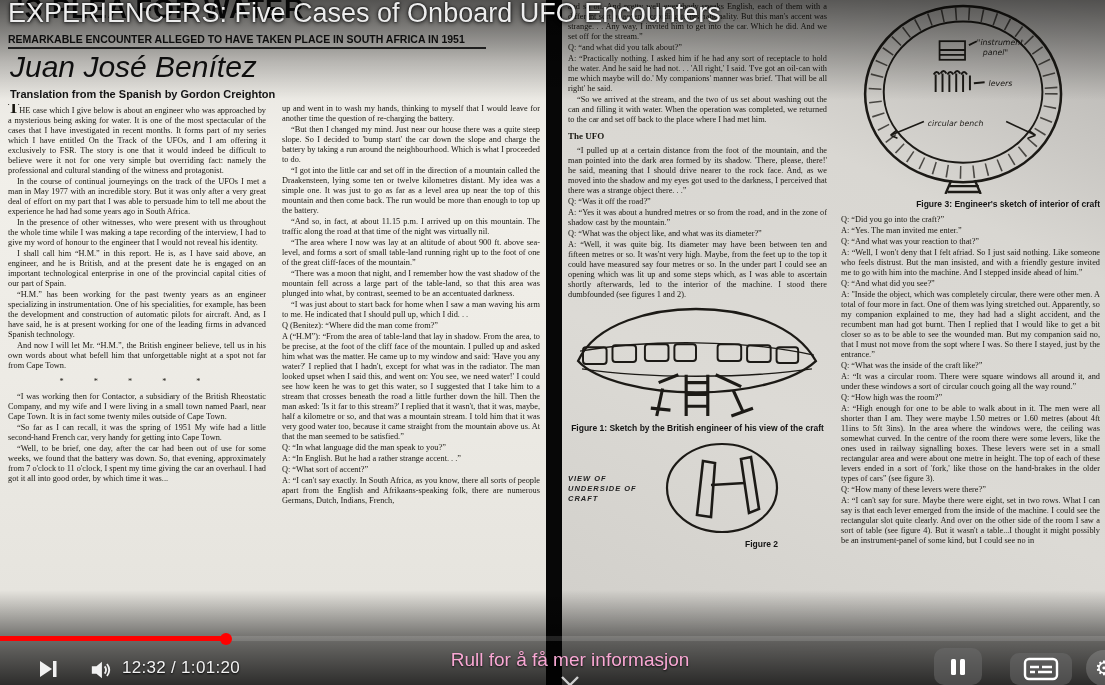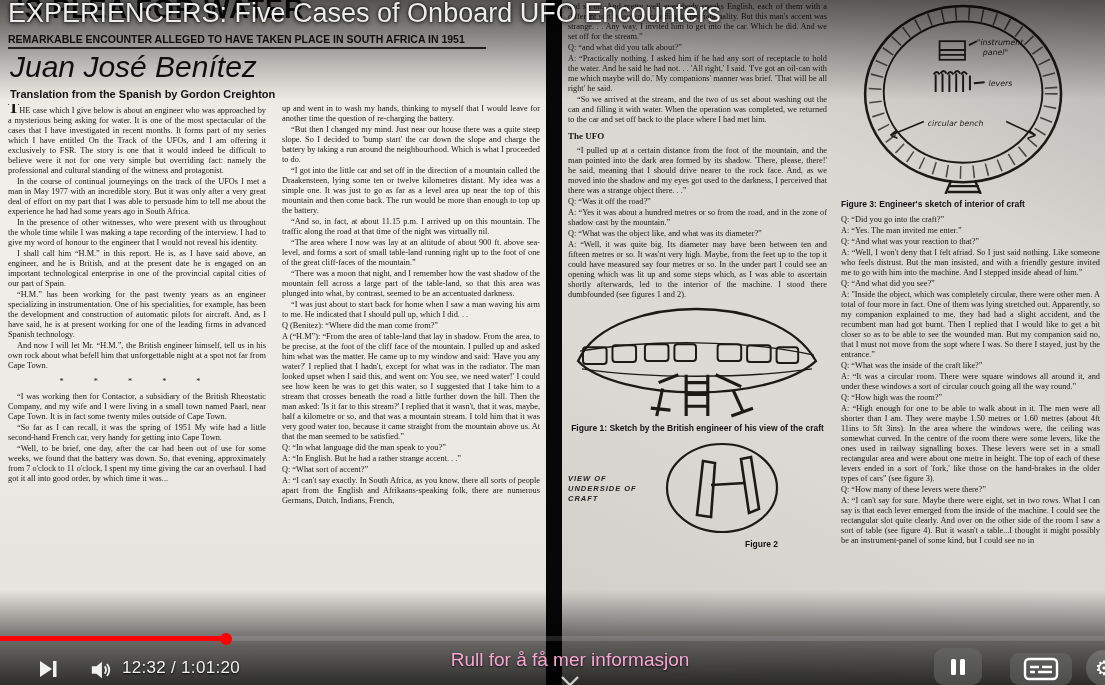--- a/index.html
+++ b/index.html
@@ -86,21 +86,21 @@
     <div class="kicker-rule"></div>
     <div class="author">Juan José Benítez</div>
     <div class="credit">Translation from the Spanish by Gordon Creighton</div>
     <div class="cols" id="cols-left">
       <div class="col">
           <p class="blk dropcap noindent">THE case which I give below is about an engineer who was approached by a mysterious being asking for water. It is one of the most spectacular of the cases that I have investigated in recent months. It forms part of my series which I have entitled On the Track of the UFOs, and I am offering it exclusively to FSR. The story is one that it would indeed be difficult to believe were it not for one very simple but overriding fact: namely the professional and cultural standing of the witness and protagonist.</p>
           <p class="blk ">In the course of continual journeyings on the track of the UFOs I met a man in May 1977 with an incredible story. But it was only after a very great deal of effort on my part that I was able to persuade him to tell me about the experience he had had some years ago in South Africa.</p>
           <p class="blk ">In the presence of other witnesses, who were present with us throughout the whole time while I was making a tape recording of the interview, I had to give my word of honour to the engineer that I would not reveal his identity.</p>
           <p class="blk ">I shall call him “H.M.” in this report. He is, as I have said above, an engineer, and he is British, and at the present date he is engaged on an important technological enterprise in one of the provincial capital cities of our part of Spain.</p>
           <p class="blk ">“H.M.” has been working for the past twenty years as an engineer specializing in instrumentation. One of his specialities, for example, has been the development and construction of automatic pilots for aircraft. And, as I have said, he is at present working for one of the leading firms in advanced Spanish technology.</p>
-          <p class="blk ">And now I will let Mr. “H.M.”, the British engineer himself, tell us in his own rock about what befell him that unforgettable night at a spot not far from Cape Town.</p>
+          <p class="blk ">And now I will let Mr. “H.M.”, the British engineer believe, tell us in his own words about what befell him that unforgettable night at a spot not far from Cape Town.</p>
           <p class="blk stars">* * * * *</p>
           <p class="blk ">“I was working then for Contactor, a subsidiary of the British Rheostatic Company, and my wife and I were living in a small town named Paarl, near Cape Town. It is in fact some twenty miles outside of Cape Town.</p>
           <p class="blk ">“So far as I can recall, it was the spring of 1951 My wife had a little second-hand French car, very handy for getting into Cape Town.</p>
           <p class="blk ">“Well, to be brief, one day, after the car had been out of use for some weeks, we found that the battery was down. So, that evening, approximately from 7 o'clock to 11 o'clock, I spent my time giving the car an overhaul. I had got it all into good order, by which time it was...</p>
         </div>
       <div class="col">
           <p class="blk noindent">up and went in to wash my hands, thinking to myself that I would leave for another time the question of re-charging the battery.</p>
           <p class="blk ">“But then I changed my mind. Just near our house there was a quite steep slope. So I decided to 'bump start' the car down the slope and charge the battery by taking a run around the neighbourhood. Which is what I proceeded to do.</p>
           <p class="blk ">“I got into the little car and set off in the direction of a mountain called the Draakensteen, lying some ten or twelve kilometres distant. My idea was a simple one. It was just to go as far as a level area up near the top of this mountain and then come back. The run would be more than enough to top up the battery.</p>
           <p class="blk ">“And so, in fact, at about 11.15 p.m. I arrived up on this mountain. The traffic along the road at that time of the night was virtually nil.</p>
@@ -199,21 +199,21 @@
             </g>
             <g class="sketch" stroke-width="2.4">
               <path d="M112,182 L106,196 M136,182 L142,196"></path>
               <path d="M110,188 L140,188 M108,194 L142,194"></path>
             </g>
             <text class="sketch-label" x="138" y="44">"instrument</text>
             <text class="sketch-label" x="144" y="54">panel"</text>
             <text class="sketch-label" x="150" y="86">levers</text>
             <text class="sketch-label" x="88" y="127">circular bench</text>
           </svg>
-          <div class="figcap" style="text-align:left">Figure 3:  Engineer's sketch of interior of craft</div>
+          <div class="figcap" style="text-align:right">Figure 3:  Engineer's sketch of interior of craft</div>
         </div>
         <div>
             <p class="blk qa">Q: “Did you go into the craft?”</p>
             <p class="blk qa">A: “Yes. The man invited me enter.”</p>
             <p class="blk qa">Q: “And what was your reaction to that?”</p>
             <p class="blk qa">A: “Well, I won't deny that I felt afriad. So I just said nothing. Like someone who feels distrust. But the man insisted, and with a friendly gesture invited me to go with him into the machine. And I stepped inside ahead of him.”</p>
             <p class="blk qa">Q: “And what did you see?”</p>
             <p class="blk qa">A: "Inside the object, which was completely circular, there were other men. A total of four more in fact. One of them was lying stretched out. Apparently, so my companion explained to me, they had had a slight accident, and the recumbent man had got burnt. Then I replied that I would like to get a bit closer so as to be able to see the wounded man. But my companion said no, that I must not move from the sopt where I was. So there I stayed, just by the entrance.”</p>
             <p class="blk qa">Q: “What was the inside of the craft like?”</p>
             <p class="blk qa">A: “It was a circular room. There were square windows all around it, and under these windows a sort of circular couch going all the way round.”</p>

